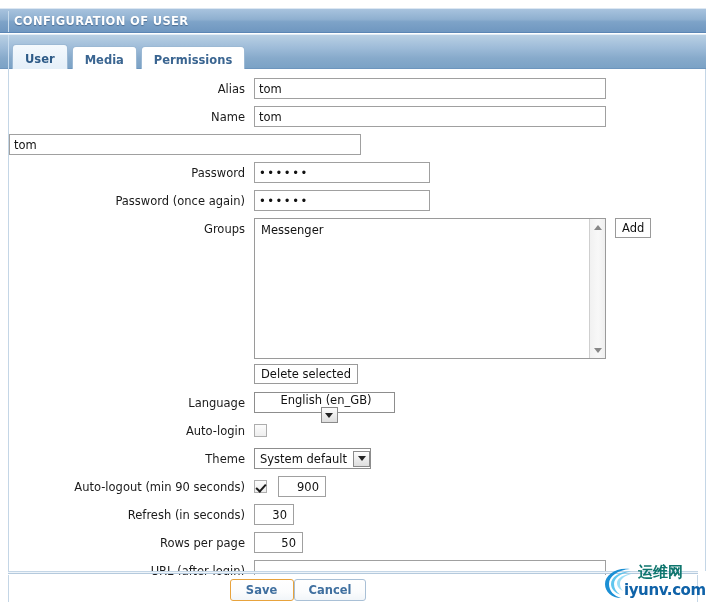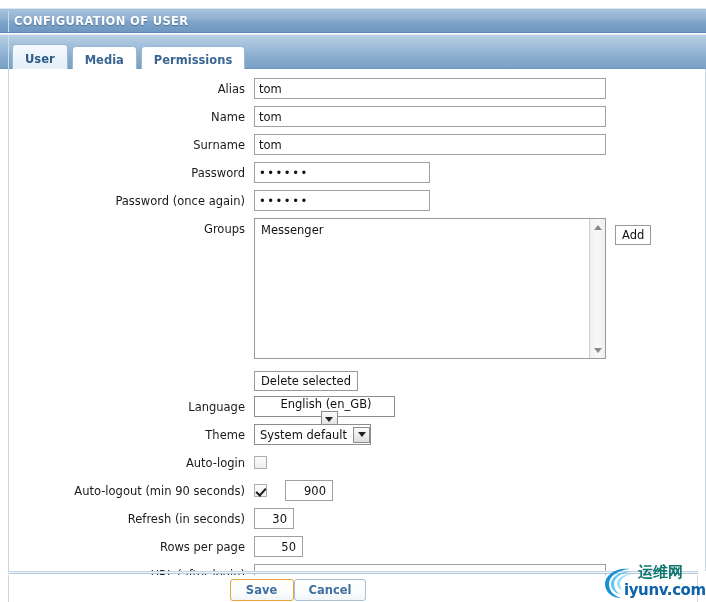--- a/index.html
+++ b/index.html
@@ -233,21 +233,20 @@
     box-sizing: border-box;
     height: 20px;
     border: 1px solid #9a9a9a;
     background: #ffffff;
     font-family: "DejaVu Sans", "Liberation Sans", sans-serif;
     font-size: 11.5px;
     color: #111111;
     padding: 0 6px;
     cursor: pointer;
     line-height: 17px;
-    margin-top: 7px;
   }
   .addbtn-wrap {
     margin-left: 9px;
   }
 
   
   .selbox {
     box-sizing: border-box;
     height: 21px;
     border: 1px solid #8d8d8d;
@@ -297,21 +296,21 @@
     content: "";
     position: absolute;
     left: 3px;
     top: 1px;
     width: 4px;
     height: 8px;
     border: solid #1a1a1a;
     border-width: 0 2px 2px 0;
     transform: rotate(42deg);
   }
-  .cbox + input.txt { margin-left: 18px; }
+  .cbox + input.txt { margin-left: 11px; }
 
   
   .footer-sep {
     position: absolute;
     left: 8px;
     top: 563px;
     width: 690px;
     height: 3px;
     border-top: 1px solid #c4d6e6;
     border-bottom: 1px solid #b5cadd;
@@ -435,21 +434,20 @@
         </div>
 
         <div class="row">
           <div class="lbl">Name</div>
           <div class="fld">
             <input class="txt wide" type="text" value="tom" style="">
           </div>
         </div>
 
         <div class="row">
-          <div class="lbl">Surname</div>
           <div class="fld">
             <input class="txt wide" type="text" value="tom" style="">
           </div>
         </div>
 
         <div class="row">
           <div class="lbl">Password</div>
           <div class="fld">
             <input class="txt pw" type="text" value="••••••" style="">
           </div>
@@ -495,35 +493,35 @@
             <div class="selbox lang">
               <span class="seltext">English (en_GB)</span>
               <span class="arrowbtn">
                 <span class="tri-dn"></span>
               </span>
             </div>
           </div>
         </div>
 
         <div class="row">
+          <div class="lbl">Auto-login</div>
+          <div class="fld">
+            <span class="cbox"></span>
+          </div>
+        </div>
+
+        <div class="row">
           <div class="lbl">Theme</div>
           <div class="fld">
             <div class="selbox theme">
               <span class="seltext">System default</span>
               <span class="arrowbtn">
                 <span class="tri-dn"></span>
               </span>
             </div>
-          </div>
-        </div>
-
-        <div class="row">
-          <div class="lbl">Auto-login</div>
-          <div class="fld">
-            <span class="cbox"></span>
           </div>
         </div>
 
         <div class="row">
           <div class="lbl">Auto-logout (min 90 seconds)</div>
           <div class="fld">
             <span class="cbox checked"></span>
             <input class="txt num900" type="text" value="900" style="">
           </div>
         </div>

